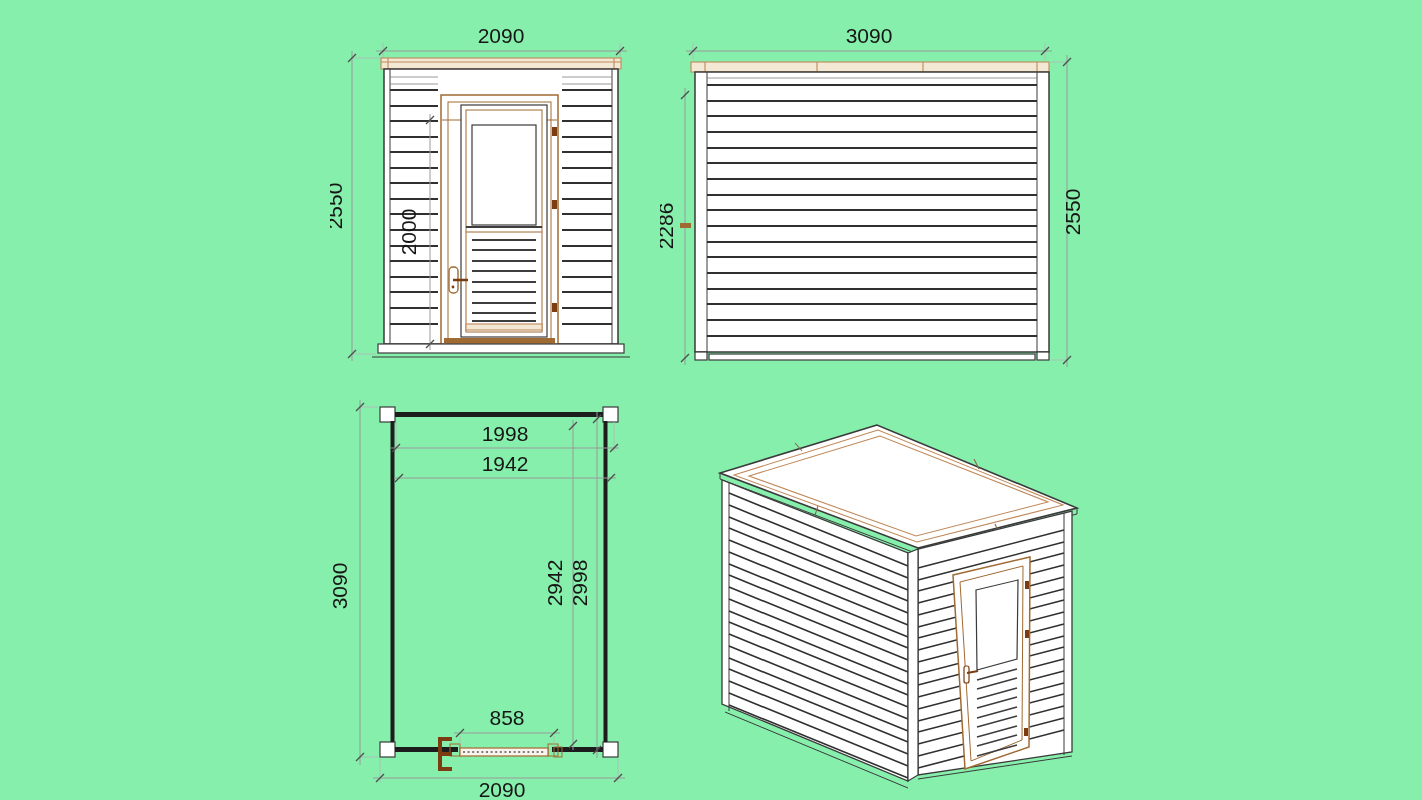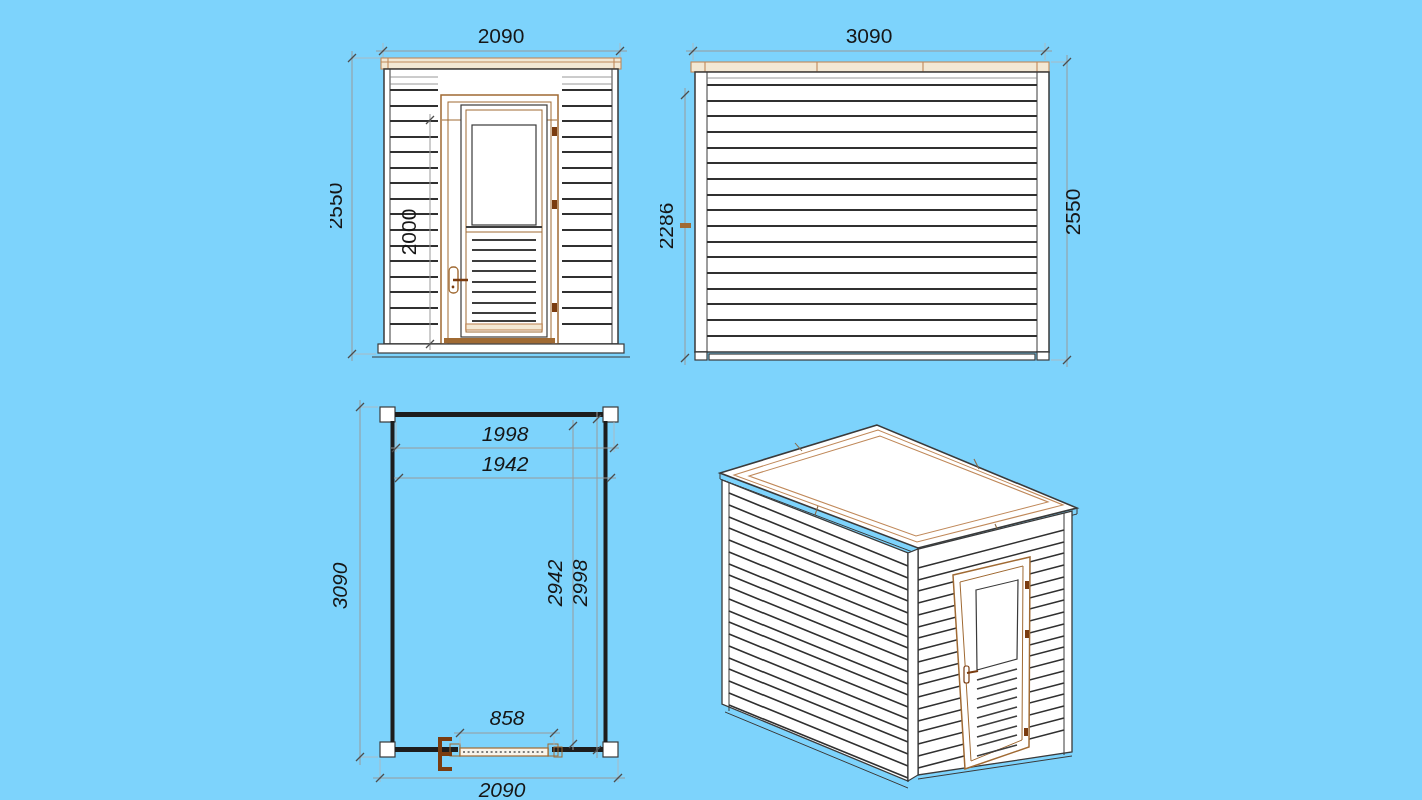--- a/index.html
+++ b/index.html
@@ -1,16 +1,16 @@
 <!DOCTYPE html>
 <html><head>
 <meta charset="utf-8">
 <style>
   html,body{margin:0;padding:0;background:#ffffff;}
-  #canvas{position:relative;width:1422px;height:800px;background:#7dd3fc;overflow:hidden;
+  #canvas{position:relative;width:1422px;height:800px;background:#86efac;overflow:hidden;
           font-family:"Liberation Sans", sans-serif;}
   .view{position:absolute;}
   svg{display:block;}
   .ln2 {stroke:#3a3a3a;fill:none;stroke-width:1;}
   .plank{stroke:#303030;fill:none;stroke-width:2.2;}
   .slat {stroke:#3d3d3d;fill:none;stroke-width:2;}
   .thin {stroke:#7d7d7d;fill:none;stroke-width:.8;}
   .dim  {stroke:#9a9a9a;fill:none;stroke-width:1;}
   .ext  {stroke:#b5b5b5;fill:none;stroke-width:.8;}
   .tick {stroke:#4d4d4d;fill:none;stroke-width:1.3;}
@@ -133,21 +133,21 @@
 
       <g>
         <path class="ext" d="M391,52H407 M391,350H407"></path>
         <path class="dim" d="M407,45V357"></path>
         <path class="tick" d="M403,56L411,48 M403,354L411,346"></path>
         <text class="dimtxt" x="420" y="202" text-anchor="middle" transform="rotate(-90 420 202)">2550</text>
       </g>
     </svg>
   </div>
 
-  <div class="view" style="left:330px;top:390px;font-style:italic;">
+  <div class="view" style="left:330px;top:390px;">
     <svg width="330" height="410" viewBox="0 0 330 410">
 
       <g>
         <rect class="whitet" x="50" y="17" width="15" height="15"></rect>
         <rect class="whitet" x="273" y="17" width="15" height="15"></rect>
         <rect class="whitet" x="50" y="352" width="15" height="15"></rect>
         <rect class="whitet" x="273" y="352" width="15" height="15"></rect>
       </g>
 
       <g>

